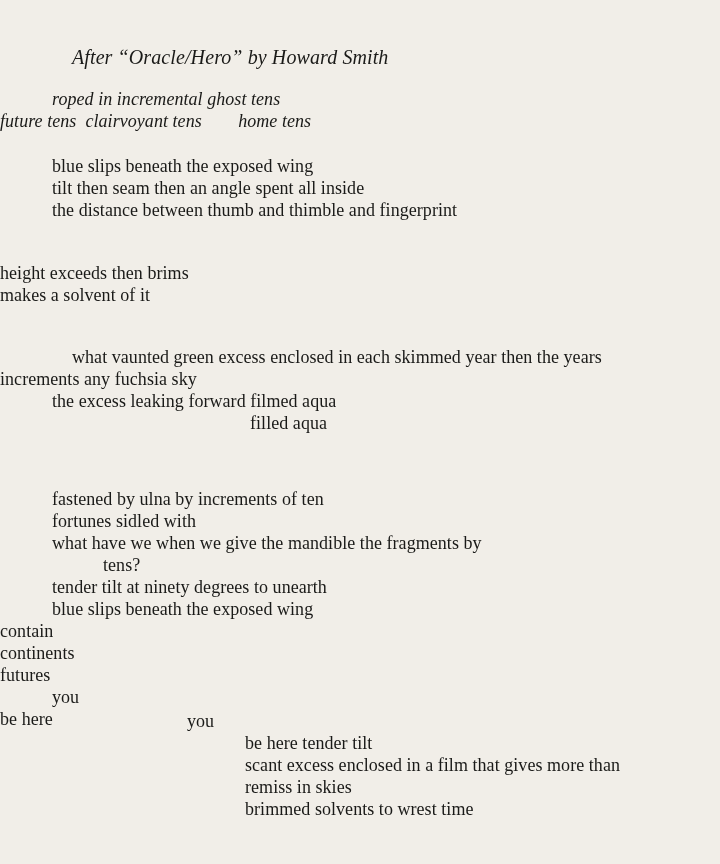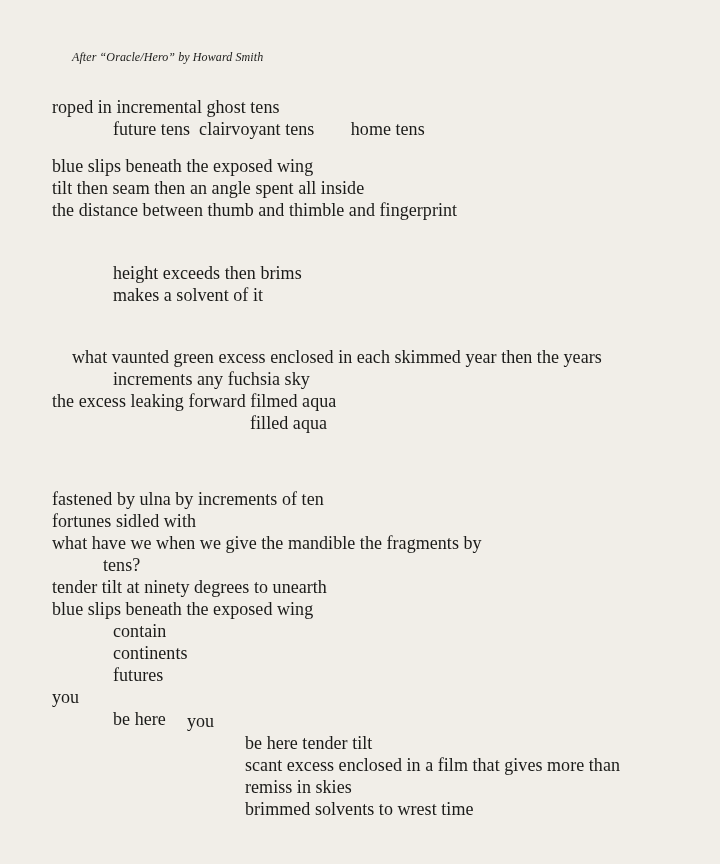--- a/index.html
+++ b/index.html
@@ -25,50 +25,50 @@
     position: absolute;
     left: 0;
     top: 0;
     width: 720px;
   }
   .epigraph {
     position: absolute;
     left: 72px;
     top: 46px;
     font-style: italic;
-    font-size: 12px;
+    font-size: 20px;
     line-height: 22px;
     letter-spacing: 0.1px;
     white-space: pre;
   }
   .stanza {
     position: absolute;
     left: 0;
     width: 720px;
   }
   .line {
     font-size: 18px;
     line-height: 22px;
     height: 22px;
     white-space: pre;
     letter-spacing: 0.05px;
   }
   
-  .s1 { top: 96px; }
+  .s1 { top: 88px; font-style: italic; }
   .s2 { top: 155px; }
   .s3 { top: 262px; }
   .s4 { top: 346px; }
   .s5 { top: 456px; margin-top: 32px; }
   .s6 { top: 710px; }
 
   
   .i0   { padding-left: 52px; }
   .i1   { padding-left: 72px; }
   .i2   { padding-left: 103px; }
-  .i3   { padding-left: 113px; }
+  .i3   { }
   .i4   { padding-left: 187px; }
   .i5   { padding-left: 245px; }
   .i6   { padding-left: 250px; }
 </style>
 </head>
 <body>
 
 <div class="page">
   <div class="poem">
 

